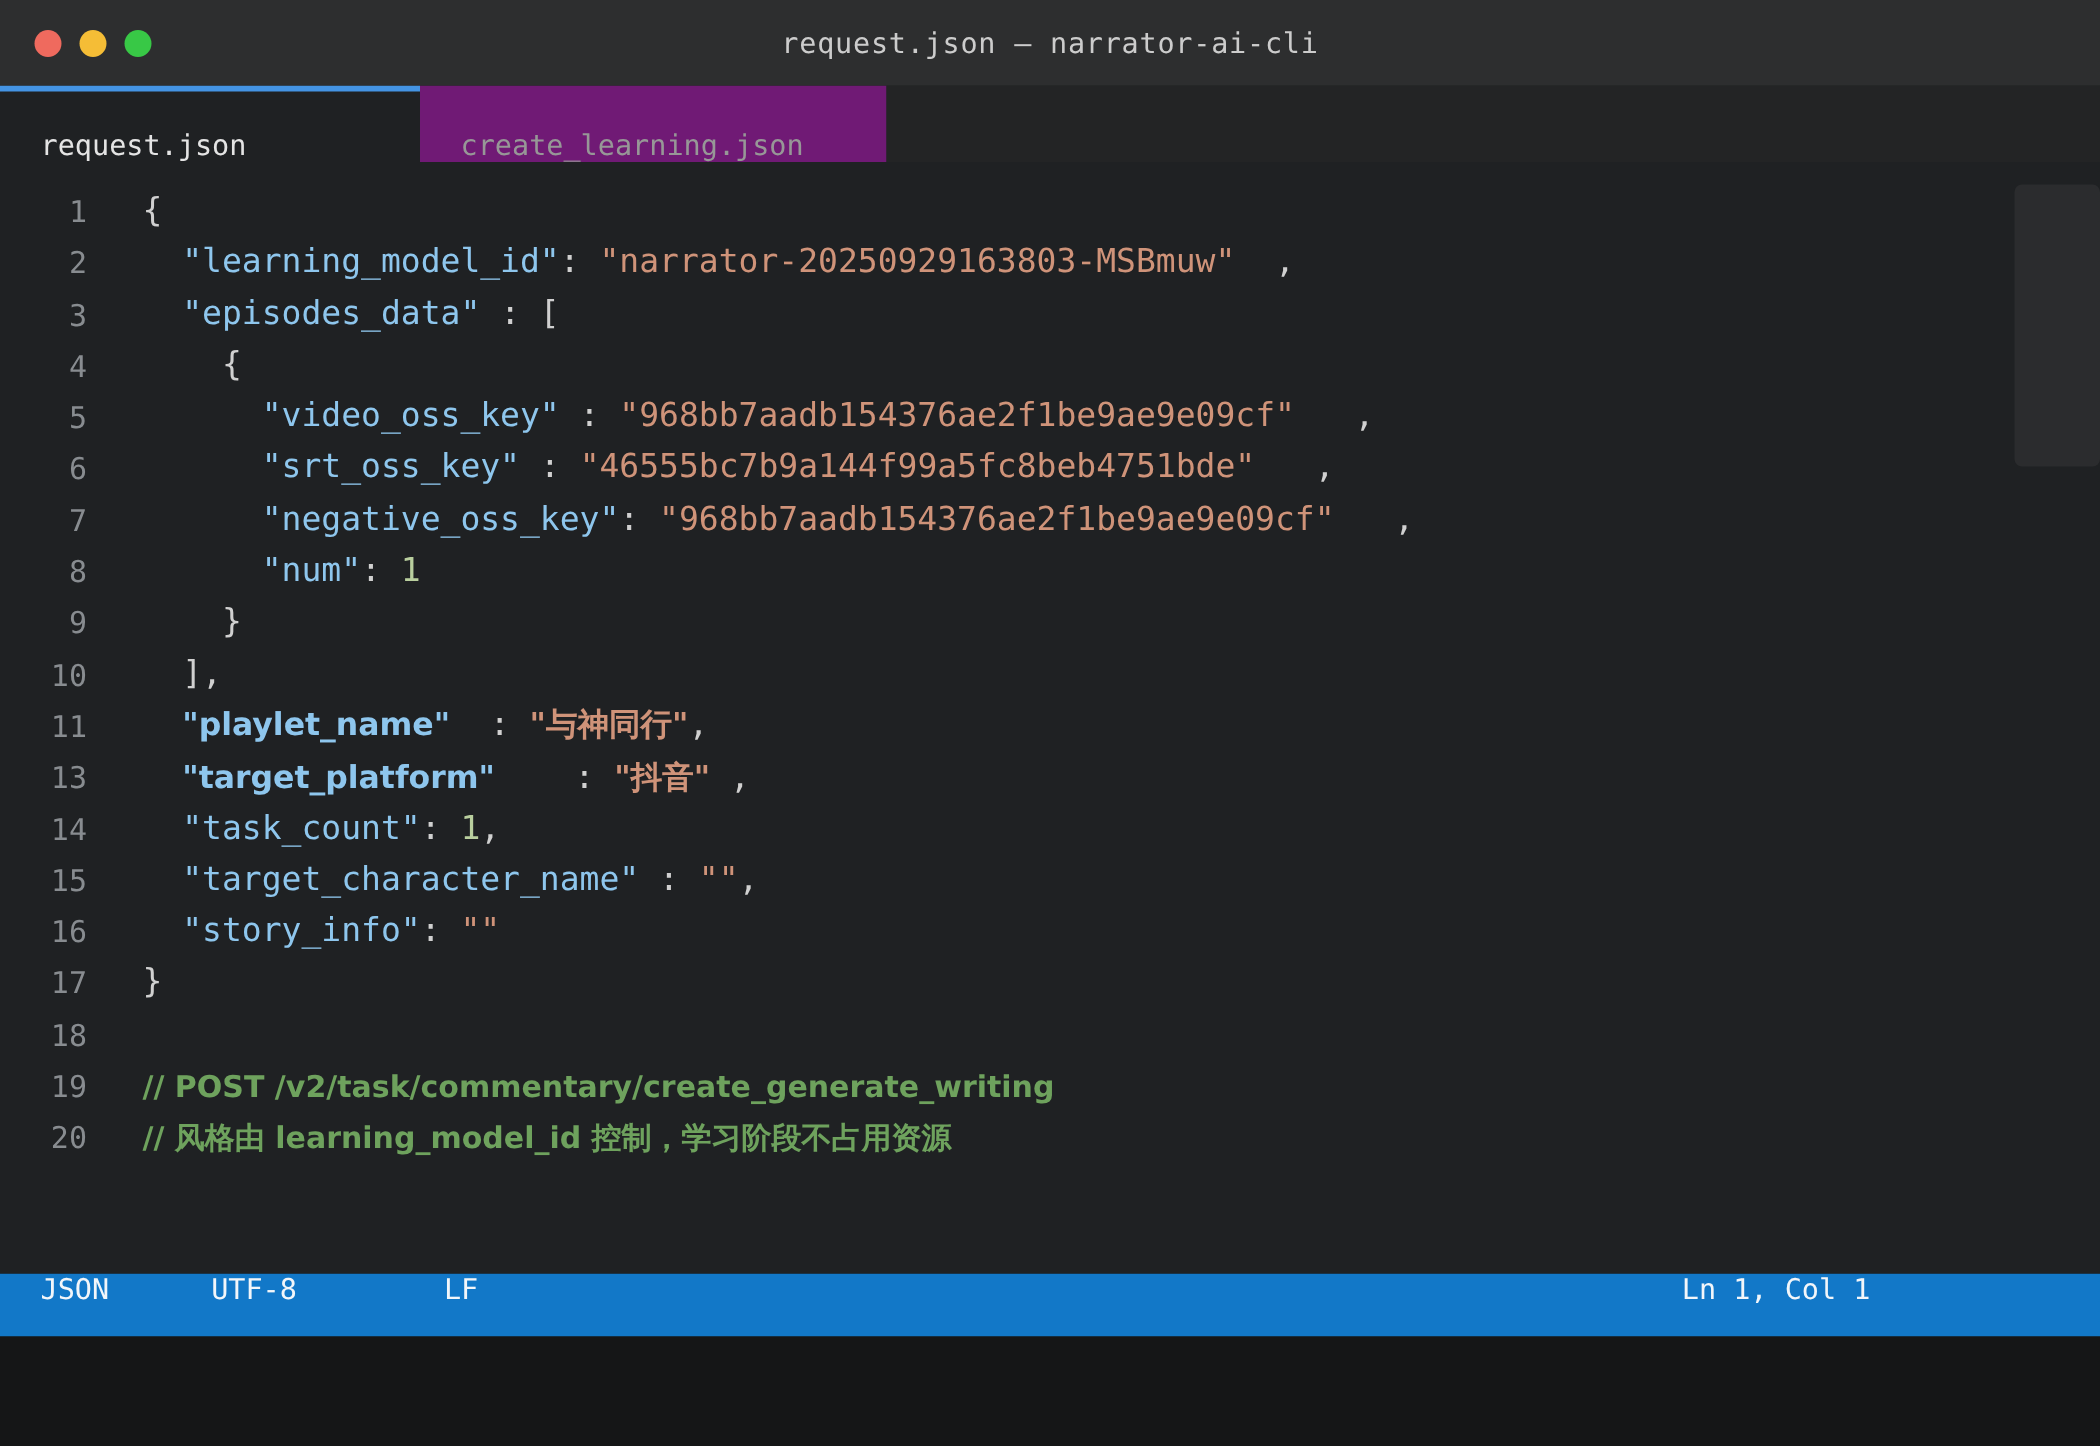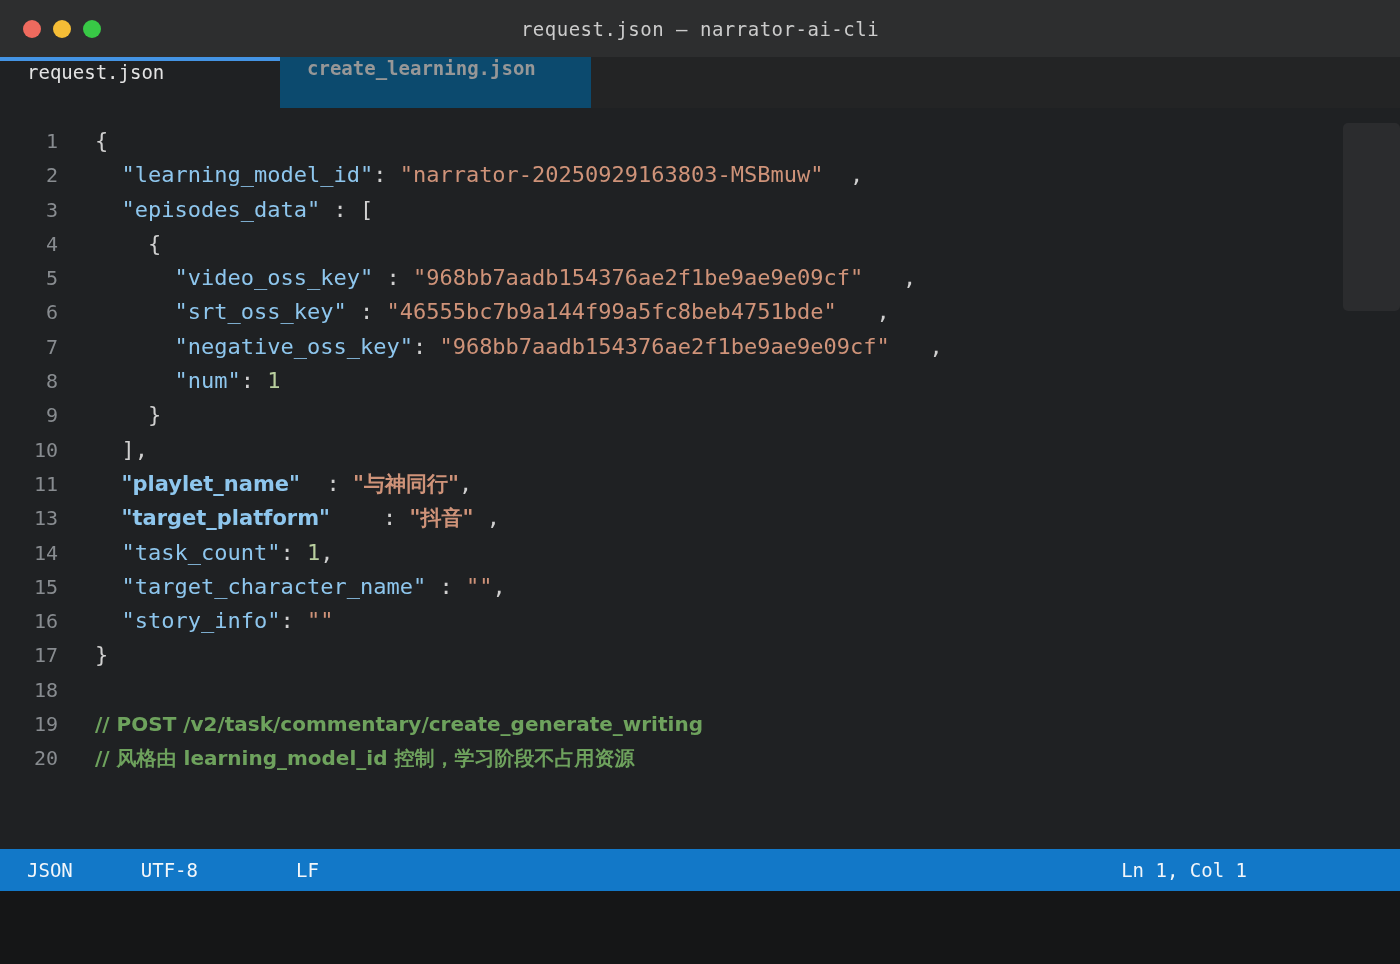--- a/index.html
+++ b/index.html
@@ -18,26 +18,26 @@
   }
   .lights { position: absolute; left: 23px; top: 0; height: 57px; display: flex; align-items: center; gap: 12px; }
   .light { width: 18px; height: 18px; border-radius: 50%; }
   .light.red { background: #ef6a5e; }
   .light.yellow { background: #f5bd36; }
   .light.green { background: #38c846; }
   .title-text { color: #cccccc; font-size: 19px; letter-spacing: 0.5px; }
 
   
   .tabbar { height: 51px; background: #232425; display: flex; flex: 0 0 auto; }
-  .tab { display: flex; align-items: flex-start; padding-left: 27px; font-size: 19px; cursor: default; }
+  .tab { display: flex; align-items: flex-end; padding-left: 27px; font-size: 19px; cursor: default; }
   .tab.active {
     width: 280px; background: #1f2123; border-top: 4px solid #4494e4;
     color: #e4e4e4;
   }
-  .tab.inactive { width: 311px; background: #0c4a6e; color: #979797; font-weight: bold; }
+  .tab.inactive { width: 311px; background: #701a75; color: #979797; }
   .tab-filler { flex: 1; background: #232425; }
 
   
   .editor { flex: 1 1 auto; background: #1f2123; position: relative; overflow: hidden; }
   .lines { padding-top: 16px; }
   .row { height: 34.3px; display: flex; align-items: center; }
   .ln {
     flex: 0 0 58px; text-align: right; color: #888c90;
     font-size: 20px; line-height: 34.3px; white-space: pre;
   }
@@ -53,21 +53,21 @@
   .tok-cmt  { color: #6ea25d; font-family: "DejaVu Sans", sans-serif; font-weight: 700; font-size: 20px; }
 
   .scroll-thumb {
     position: absolute; right: 0; top: 15px; width: 57px; height: 188px;
     background: #2b2c2e; border-radius: 5px;
   }
 
   
   .statusbar {
     height: 42px; background: #1278c8; flex: 0 0 auto;
-    display: flex; align-items: center; color: #f2f6fa; font-size: 19px;
+    display: flex; color: #f2f6fa; font-size: 19px;
   }
   .sb-item { white-space: pre; }
   .sb-lang { margin-left: 27px; }
   .sb-enc  { margin-left: 68px; }
   .sb-eol  { margin-left: 98px; }
   .sb-cursor { margin-left: auto; margin-right: 153px; }
 
   
   .bottomstrip { height: 57px; background: #151617; flex: 0 0 auto; }
 </style>

